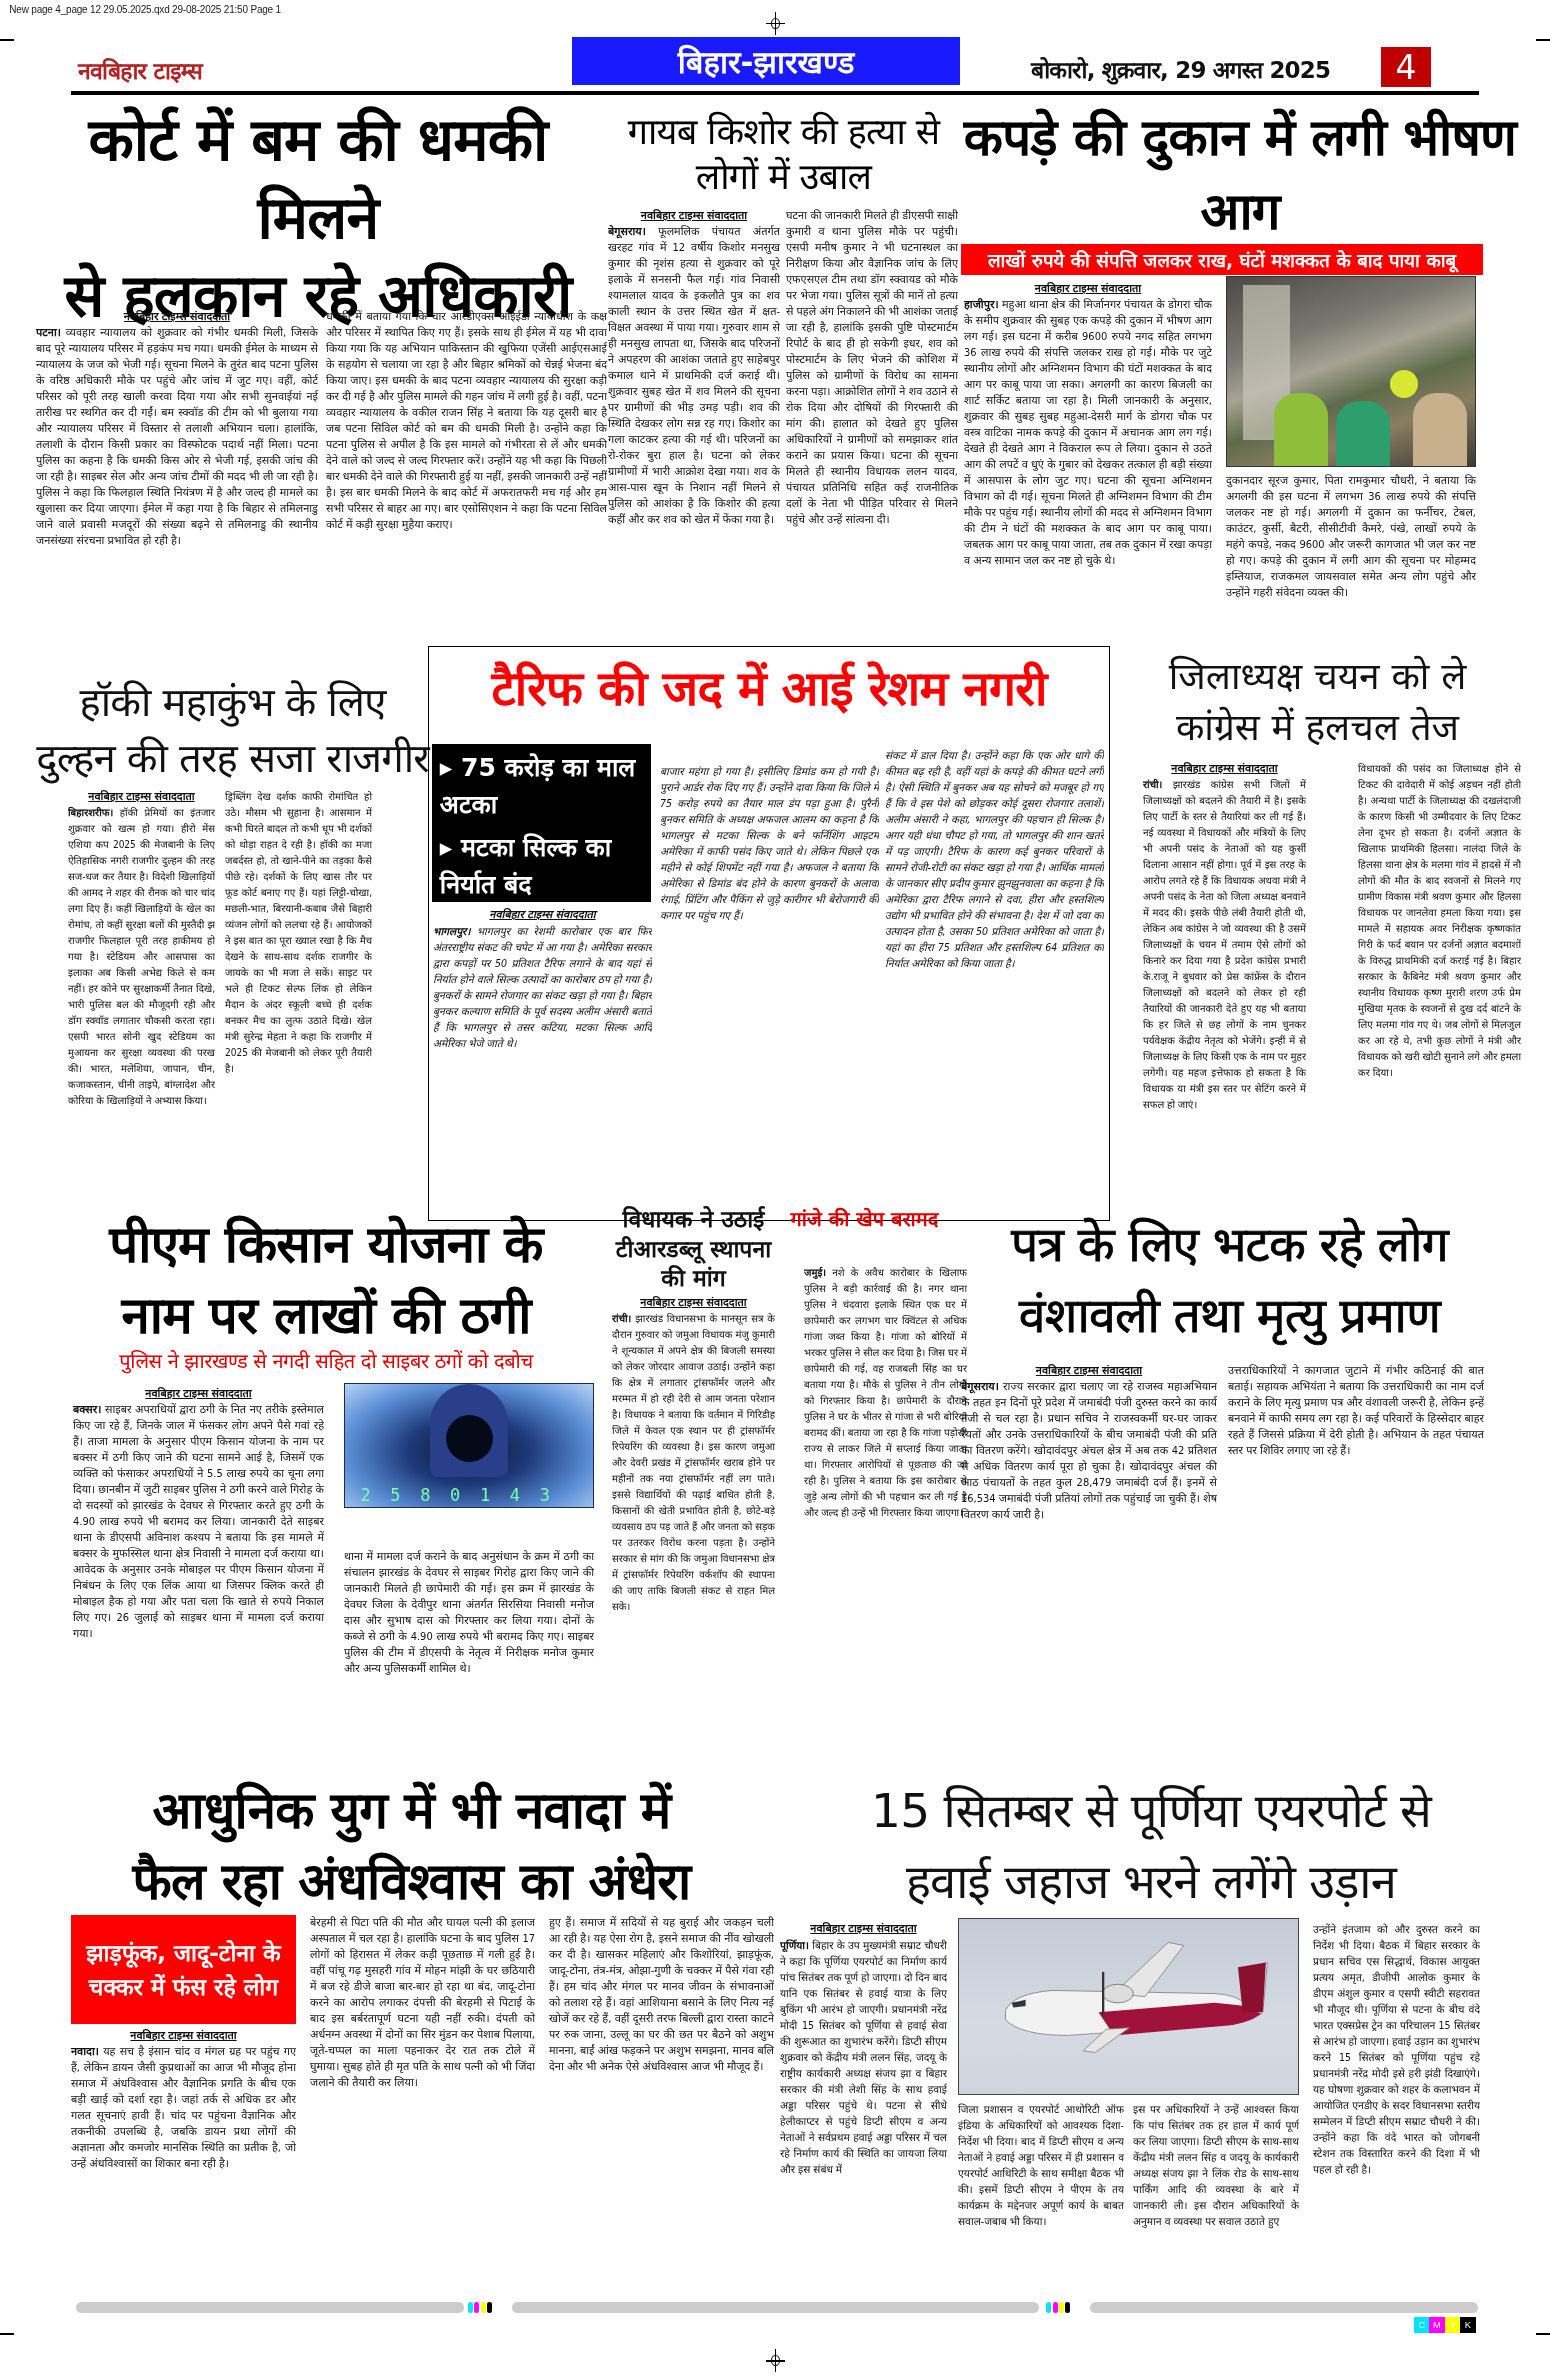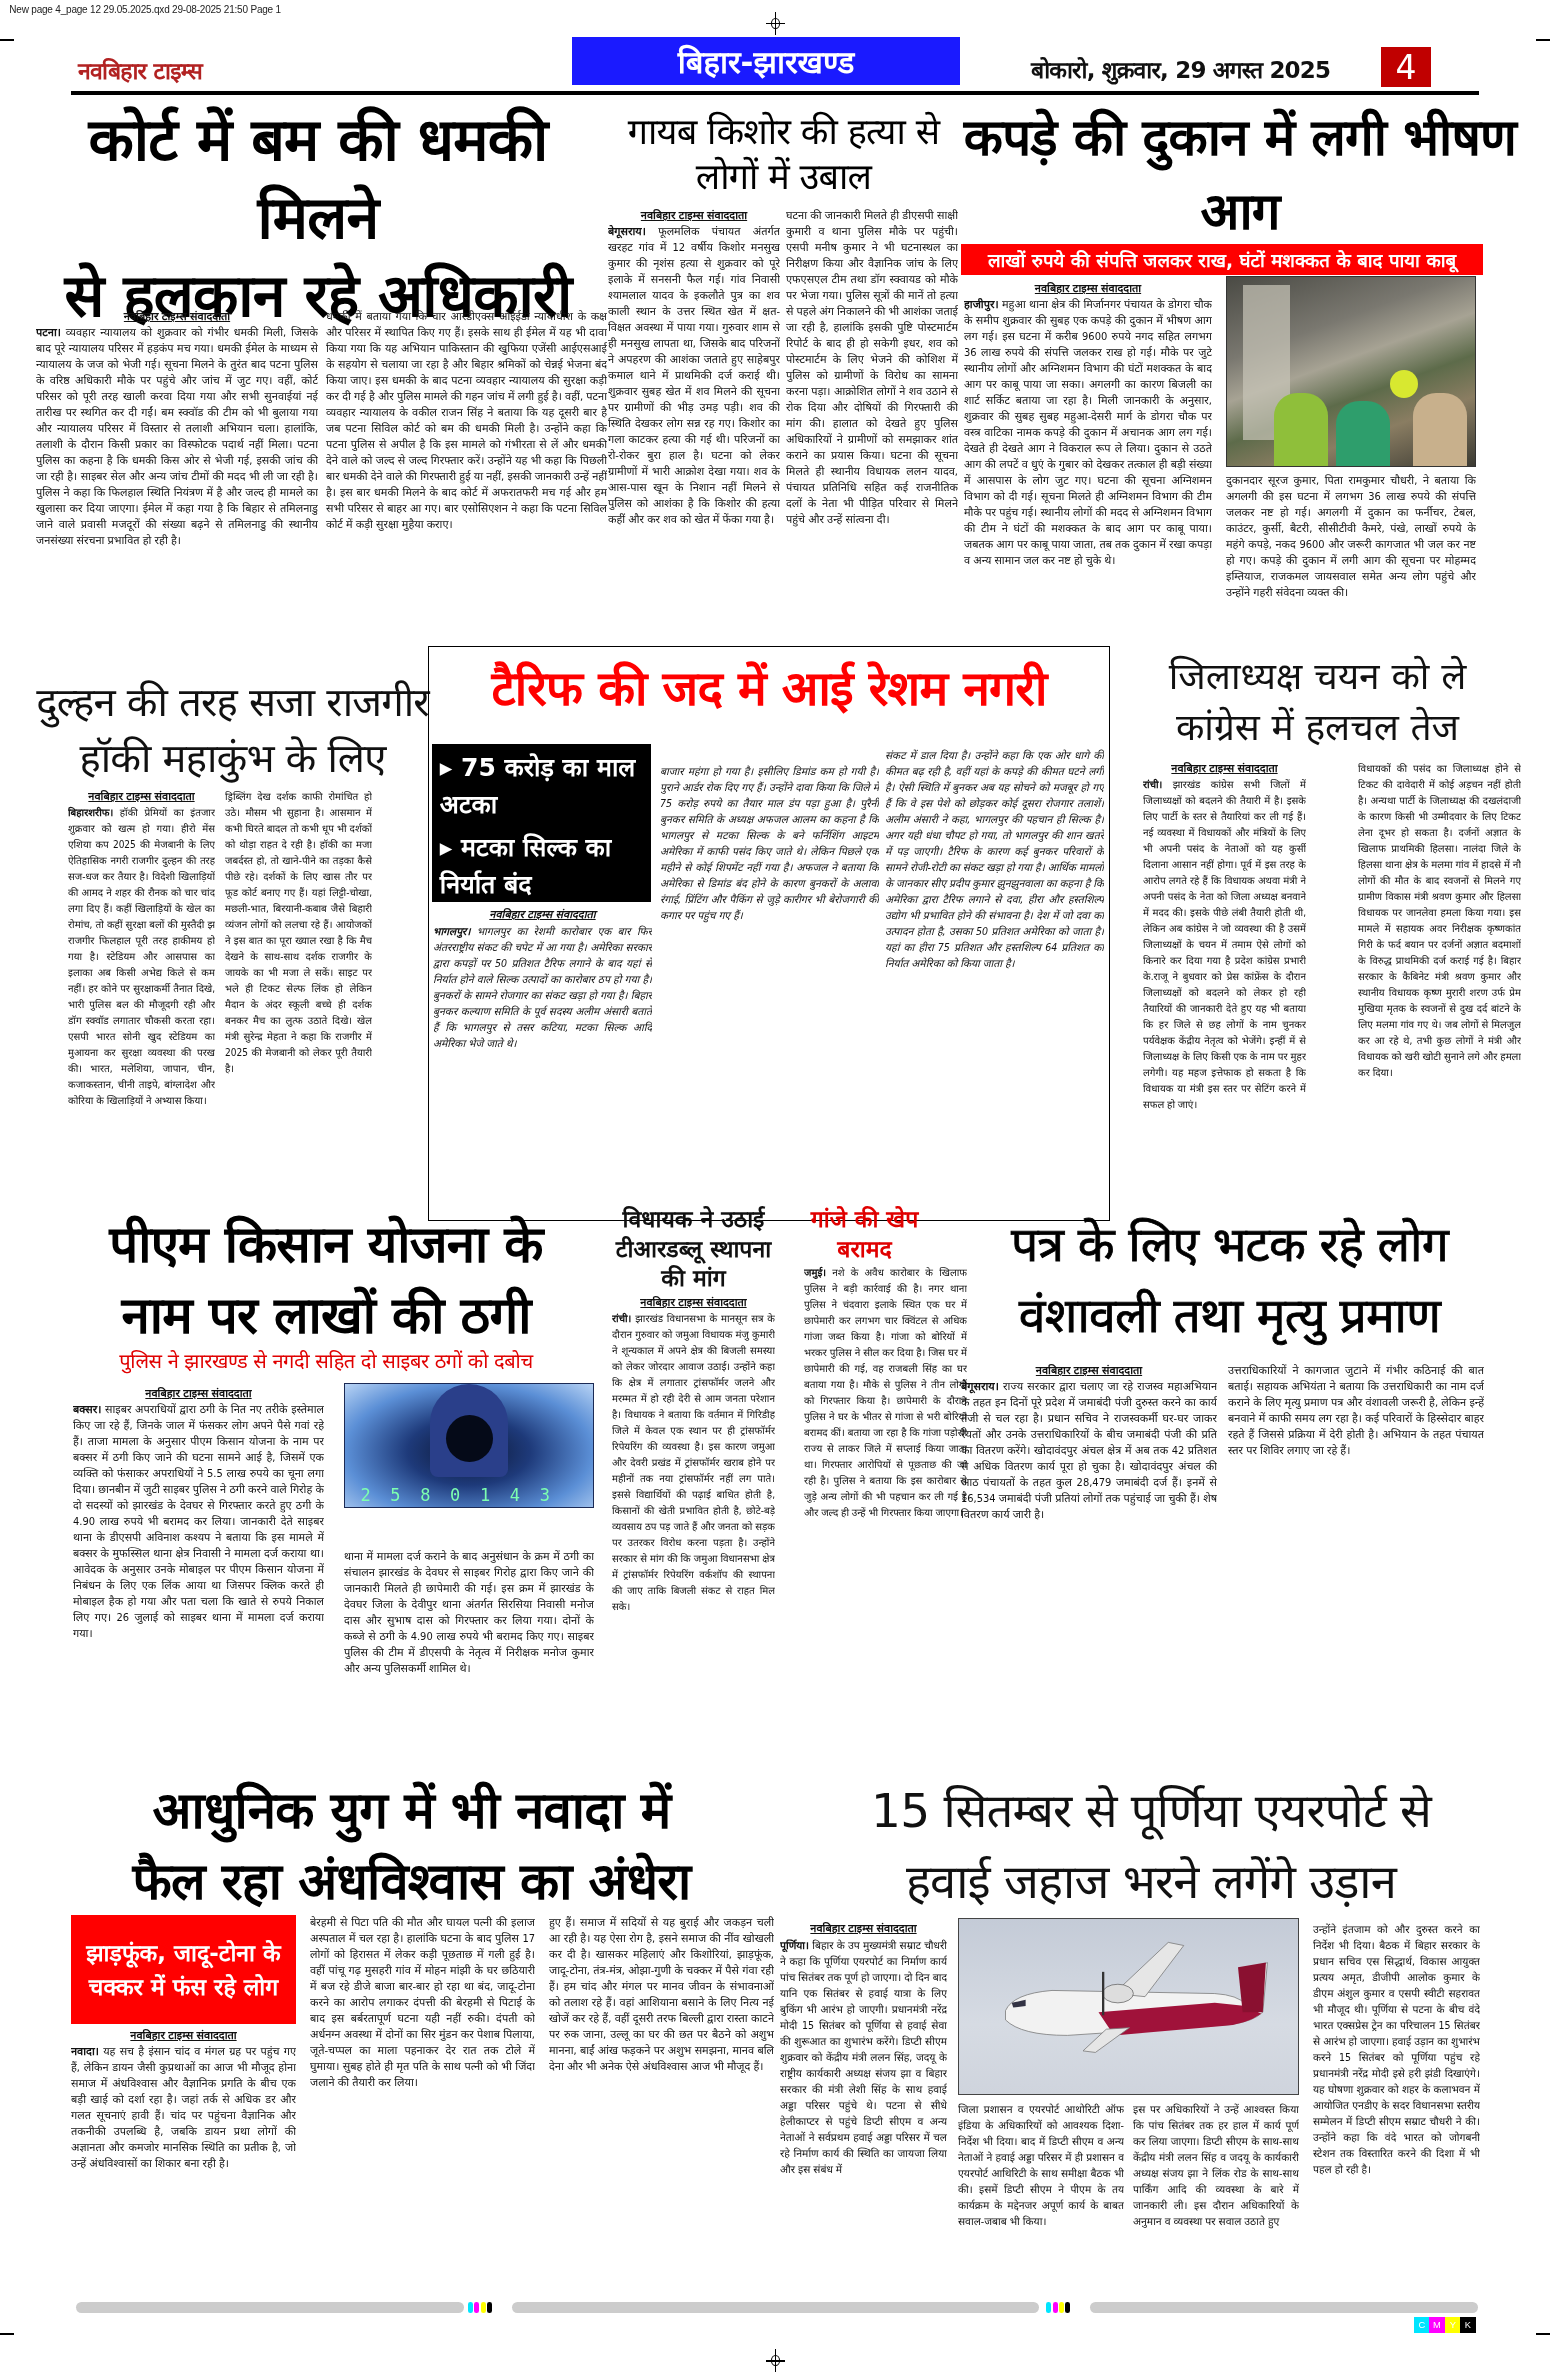--- a/index.html
+++ b/index.html
@@ -87,22 +87,22 @@
   <div style="position:absolute; left:163px; top:93px; width:28px; height:28px; border-radius:50%; background:#d8e830;"></div>
   <div style="position:absolute; left:47px; top:116px; width:54px; height:74px; background:#8fbf3a; border-radius:23px 23px 0 0;"></div>
   <div style="position:absolute; left:109px; top:124px; width:54px; height:67px; background:#2e9e6c; border-radius:23px 23px 0 0;"></div>
   <div style="position:absolute; left:186px; top:116px; width:54px; height:74px; background:#c8b08c; border-radius:23px 23px 0 0;"></div>
 </div>
 <div class="col body" style="left:1226px; top:473px; width:250px; height:161px;">
   <span>दुकानदार सूरज कुमार, पिता रामकुमार चौधरी, ने बताया कि अगलगी की इस घटना में लगभग 36 लाख रुपये की संपत्ति जलकर नष्ट हो गई। अगलगी में दुकान का फर्नीचर, टेबल, काउंटर, कुर्सी, बैटरी, सीसीटीवी कैमरे, पंखे, लाखों रुपये के महंगे कपड़े, नकद 9600 और जरूरी कागजात भी जल कर नष्ट हो गए। कपड़े की दुकान में लगी आग की सूचना पर मोहम्मद इम्तियाज, राजकमल जायसवाल समेत अन्य लोग पहुंचे और उन्होंने गहरी संवेदना व्यक्त की।</span>
 </div>
 
 <div class="abs" style="left:31px; top:674px; width:403px; font-size:40px; text-align:center; line-height:56px; letter-spacing:-0.8px;">
+  <div>हॉकी महाकुंभ के लिए</div>
   <div>दुल्हन की तरह सजा राजगीर</div>
-  <div>हॉकी महाकुंभ के लिए</div>
 </div>
 <div class="col body" style="left:68px; top:789px; width:147px; height:430px; font-size:10px;">
   <span class="byline">नवबिहार टाइम्स संवाददाता</span>
   <span class="place">बिहारशरीफ।</span>
   <span>हॉकी प्रेमियों का इंतजार शुक्रवार को खत्म हो गया। हीरो मेंस एशिया कप 2025 की मेजबानी के लिए ऐतिहासिक नगरी राजगीर दुल्हन की तरह सज-धज कर तैयार है। विदेशी खिलाड़ियों की आमद ने शहर की रौनक को चार चांद लगा दिए हैं। कहीं खिलाड़ियों के खेल का रोमांच, तो कहीं सुरक्षा बलों की मुस्तैदी झ राजगीर फिलहाल पूरी तरह हाकीमय हो गया है। स्टेडियम और आसपास का इलाका अब किसी अभेद्य किले से कम नहीं। हर कोने पर सुरक्षाकर्मी तैनात दिखे, भारी पुलिस बल की मौजूदगी रही और डॉग स्क्वॉड लगातार चौकसी करता रहा। एसपी भारत सोनी खुद स्टेडियम का मुआयना कर सुरक्षा व्यवस्था की परख की। भारत, मलेशिया, जापान, चीन, कजाकस्तान, चीनी ताइपे, बांग्लादेश और कोरिया के खिलाड़ियों ने अभ्यास किया।</span>
 </div>
 <div class="col body" style="left:225px; top:789px; width:147px; height:430px; font-size:10px;">
   <span>ड्रिब्लिंग देख दर्शक काफी रोमांचित हो उठे। मौसम भी सुहाना है। आसमान में कभी घिरते बादल तो कभी धूप भी दर्शकों को थोड़ा राहत दे रही है। हॉकी का मजा जबर्दस्त हो, तो खाने-पीने का तड़का कैसे पीछे रहे। दर्शकों के लिए खास तौर पर फूड कोर्ट बनाए गए हैं। यहां लिट्टी-चोखा, मछली-भात, बिरयानी-कबाब जैसे बिहारी व्यंजन लोगों को ललचा रहे हैं। आयोजकों ने इस बात का पूरा ख्याल रखा है कि मैच देखने के साथ-साथ दर्शक राजगीर के जायके का भी मजा ले सकें। साइट पर भले ही टिकट सेल्फ लिंक हो लेकिन मैदान के अंदर स्कूली बच्चे ही दर्शक बनकर मैच का लुत्फ उठाते दिखे। खेल मंत्री सुरेन्द्र मेहता ने कहा कि राजगीर में 2025 की मेजबानी को लेकर पूरी तैयारी है।</span>
 </div>
 
@@ -156,21 +156,21 @@
   <span>थाना में मामला दर्ज कराने के बाद अनुसंधान के क्रम में ठगी का संचालन झारखंड के देवघर से साइबर गिरोह द्वारा किए जाने की जानकारी मिलते ही छापेमारी की गई। इस क्रम में झारखंड के देवघर जिला के देवीपुर थाना अंतर्गत सिरसिया निवासी मनोज दास और सुभाष दास को गिरफ्तार कर लिया गया। दोनों के कब्जे से ठगी के 4.90 लाख रुपये भी बरामद किए गए। साइबर पुलिस की टीम में डीएसपी के नेतृत्व में निरीक्षक मनोज कुमार और अन्य पुलिसकर्मी शामिल थे।</span>
 </div>
 
 <div class="abs" style="left:612px; top:1205px; width:163px; font-size:23px; font-weight:bold; text-align:center; line-height:29.5px;">विधायक ने उठाई टीआरडब्लू स्थापना की मांग</div>
 <div class="col body" style="left:612px; top:1295px; width:163px; height:457px; font-size:10px;">
   <span class="byline">नवबिहार टाइम्स संवाददाता</span>
   <span class="place">रांची।</span>
   <span>झारखंड विधानसभा के मानसून सत्र के दौरान गुरुवार को जमुआ विधायक मंजु कुमारी ने शून्यकाल में अपने क्षेत्र की बिजली समस्या को लेकर जोरदार आवाज उठाई। उन्होंने कहा कि क्षेत्र में लगातार ट्रांसफॉर्मर जलने और मरम्मत में हो रही देरी से आम जनता परेशान है। विधायक ने बताया कि वर्तमान में गिरिडीह जिले में केवल एक स्थान पर ही ट्रांसफॉर्मर रिपेयरिंग की व्यवस्था है। इस कारण जमुआ और देवरी प्रखंड में ट्रांसफॉर्मर खराब होने पर महीनों तक नया ट्रांसफॉर्मर नहीं लग पाते। इससे विद्यार्थियों की पढ़ाई बाधित होती है, किसानों की खेती प्रभावित होती है, छोटे-बड़े व्यवसाय ठप पड़ जाते हैं और जनता को सड़क पर उतरकर विरोध करना पड़ता है। उन्होंने सरकार से मांग की कि जमुआ विधानसभा क्षेत्र में ट्रांसफॉर्मर रिपेयरिंग वर्कशॉप की स्थापना की जाए ताकि बिजली संकट से राहत मिल सके।</span>
 </div>
 
-<div class="abs" style="left:783px; top:1205px; width:163px; font-size:23px; font-weight:bold; color:#e00000; text-align:center; line-height:29.5px;">गांजे की खेप बरामद</div>
+<div class="abs" style="left:783px; top:1205px; width:163px; font-size:20px; font-weight:bold; color:#e00000; text-align:center; line-height:29.5px;">गांजे की खेप बरामद</div>
 <div class="col body" style="left:804px; top:1265px; width:163px; height:487px; font-size:10px;">
   <span class="place">जमुई।</span>
   <span>नशे के अवैध कारोबार के खिलाफ पुलिस ने बड़ी कार्रवाई की है। नगर थाना पुलिस ने चंदवारा इलाके स्थित एक घर में छापेमारी कर लगभग चार क्विंटल से अधिक गांजा जब्त किया है। गांजा को बोरियों में भरकर पुलिस ने सील कर दिया है। जिस घर में छापेमारी की गई, वह राजबली सिंह का घर बताया गया है। मौके से पुलिस ने तीन लोगों को गिरफ्तार किया है। छापेमारी के दौरान पुलिस ने घर के भीतर से गांजा से भरी बोरियां बरामद कीं। बताया जा रहा है कि गांजा पड़ोसी राज्य से लाकर जिले में सप्लाई किया जाता था। गिरफ्तार आरोपियों से पूछताछ की जा रही है। पुलिस ने बताया कि इस कारोबार से जुड़े अन्य लोगों की भी पहचान कर ली गई है और जल्द ही उन्हें भी गिरफ्तार किया जाएगा।</span>
 </div>
 
 <div class="abs hl" style="left:958px; top:1209px; width:543px; font-size:48px; font-weight:normal; -webkit-text-stroke:0.8px #000; text-align:center; line-height:71px;">
   <div>पत्र के लिए भटक रहे लोग</div>
   <div>वंशावली तथा मृत्यु प्रमाण</div>
 </div>
 <div class="col body" style="left:961px; top:1363px; width:256px; height:388px;">

